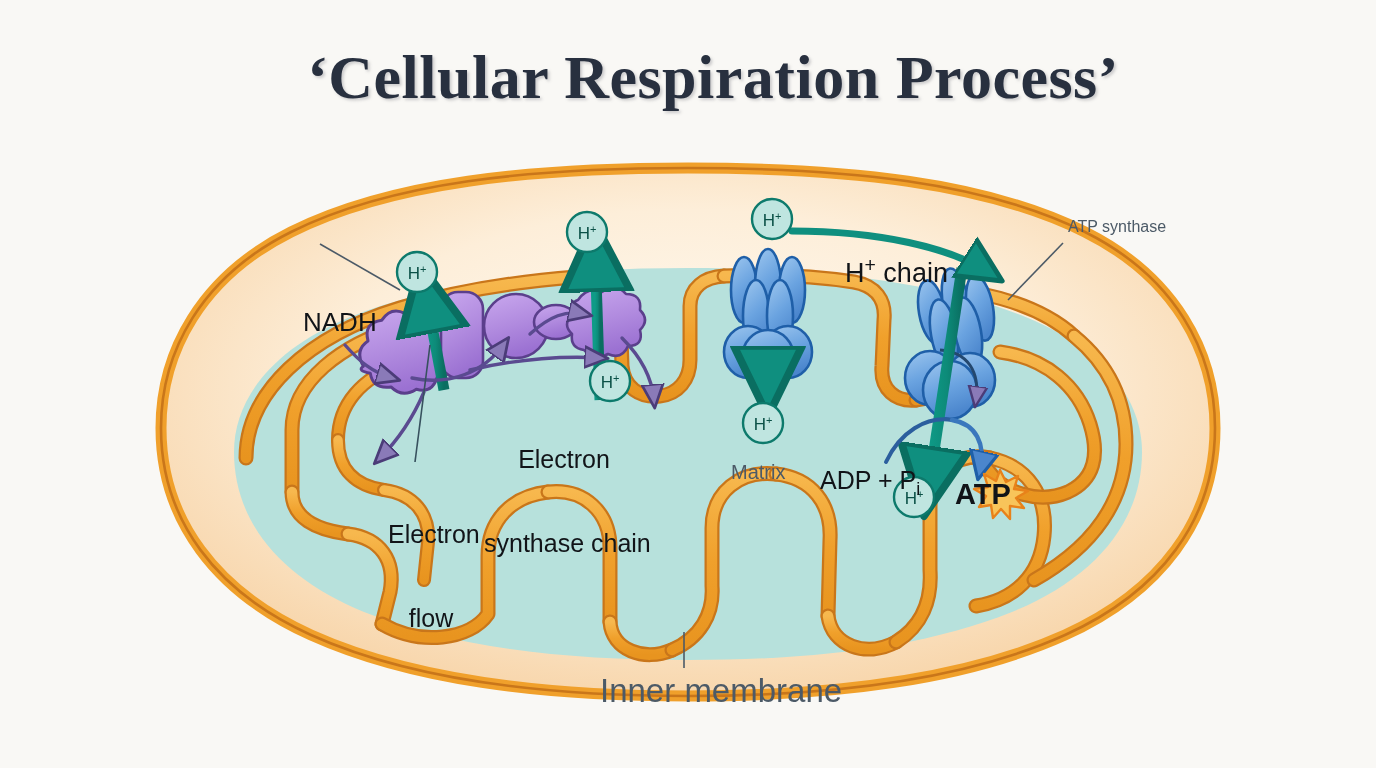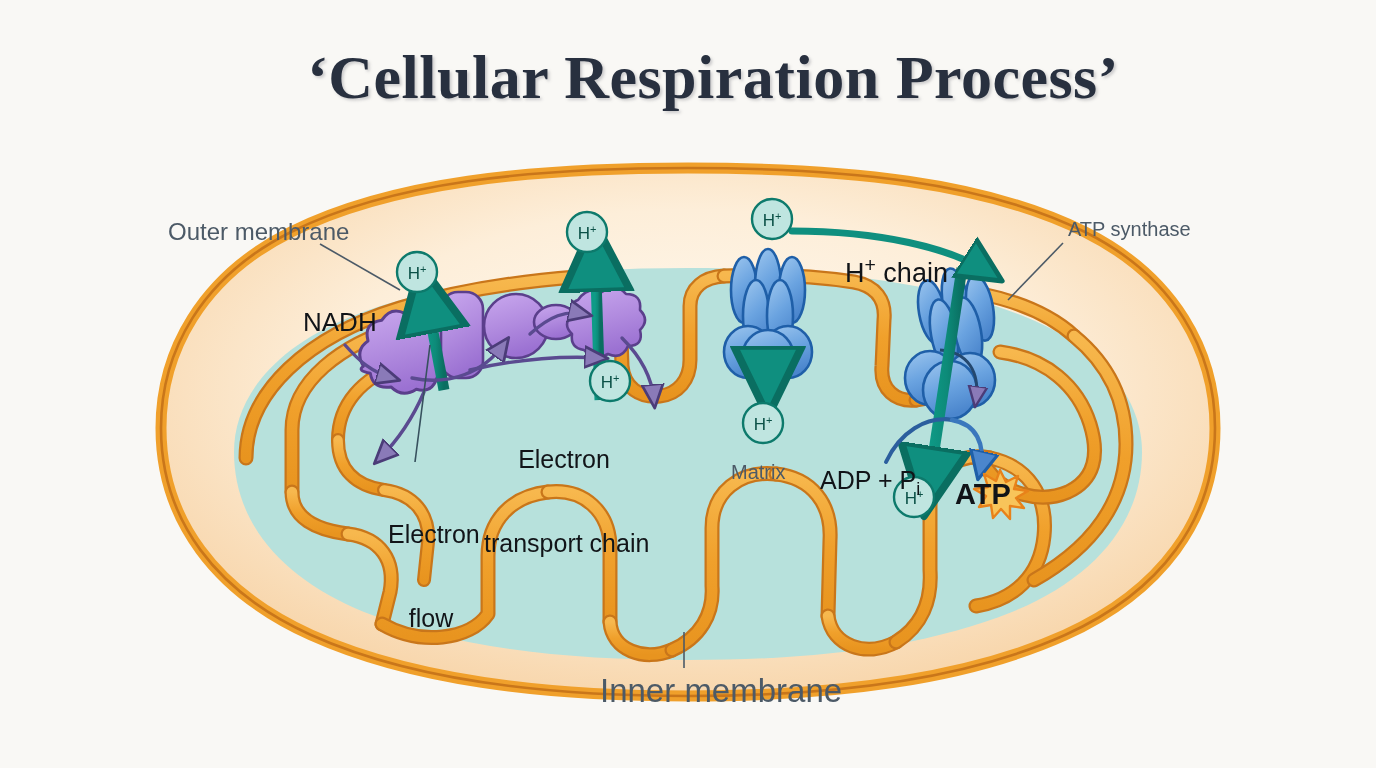--- a/index.html
+++ b/index.html
@@ -329,33 +329,32 @@
       <line x1="320" y1="244" x2="400" y2="290"></line>
       <line x1="684" y1="632" x2="684" y2="668"></line>
       <line x1="1063" y1="243" x2="1008" y2="300"></line>
       <line x1="430" y1="345" x2="415" y2="462" stroke="#37515e"></line>
       <line x1="510" y1="382" x2="528" y2="430" stroke="#37515e" stroke-width="0"></line>
     </g>
   </svg>
 
   <div class="ttl">‘Cellular Respiration Process’</div>
 
-  <div class="lbl lbl-gray" style="left:168px;top:218px;font-size:24px;">Outer membrane</div>
 
   <div class="lbl lbl-gray" style="left:600px;top:672px;font-size:33px;">Inner membrane</div>
 
   <div class="lbl lbl-gray" style="left:731px;top:461px;font-size:20px;">Matrix</div>
 
-  <div class="lbl lbl-gray" style="left:1068px;top:218px;font-size:20px;">ATP synthase</div>
+  <div class="lbl lbl-gray" style="left:1068px;top:218px;font-size:16px;">ATP synthase</div>
 
   <div class="lbl lbl-dark" style="left:303px;top:308px;font-size:26px;">NADH</div>
 
   <div class="lbl lbl-dark" style="left:484px;top:388px;font-size:25px;text-align:center;width:160px;">
     <div>Electron</div>
-    <div>transport chain</div>
+    <div>synthase chain</div>
   </div>
 
   <div class="lbl lbl-dark" style="left:388px;top:463px;font-size:25px;text-align:center;width:86px;">
     <div>Electron</div>
     <div>flow</div>
   </div>
 
   <div class="lbl lbl-dark" style="left:845px;top:255px;font-size:27px;"><span>H</span><span class="sup">+</span><span> chain</span></div>
 
   <div class="lbl lbl-dark" style="left:820px;top:466px;font-size:25px;"><span>ADP + P</span><span class="sub">i</span></div>

